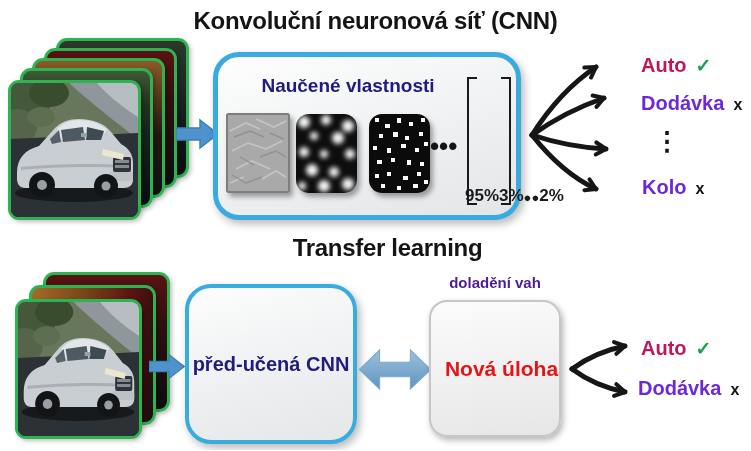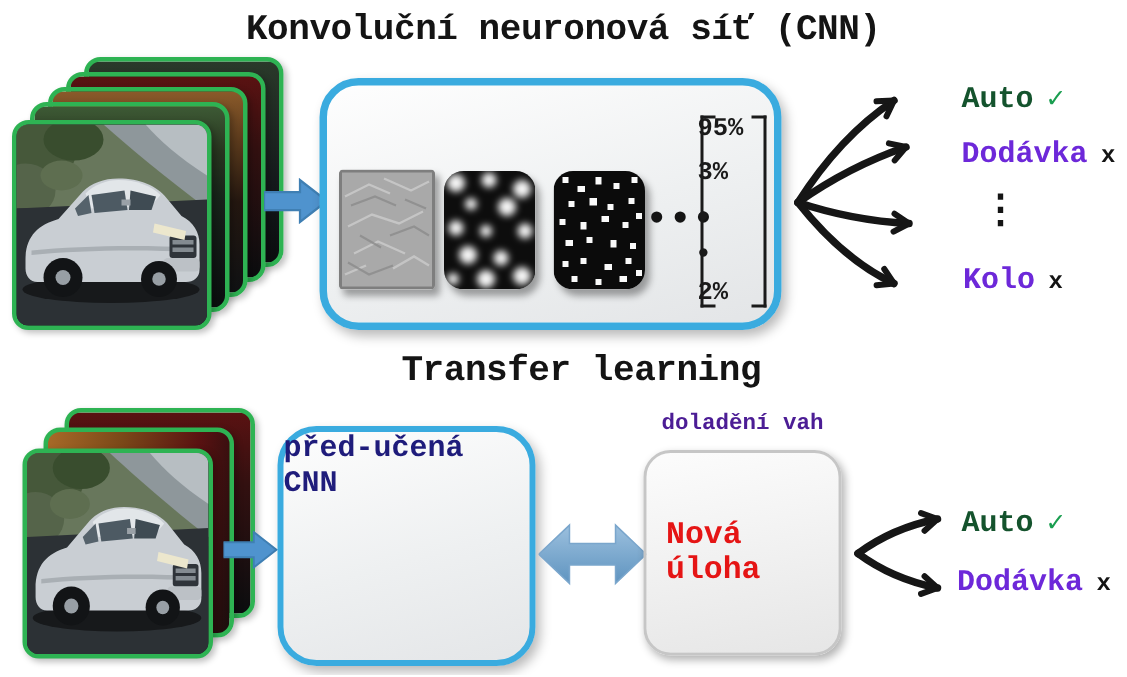--- a/index.html
+++ b/index.html
@@ -1,17 +1,17 @@
 <!DOCTYPE html>
 <html><head>
 <meta charset="utf-8">
 <style>
   * { margin:0; padding:0; box-sizing:border-box; }
   body { background:#fff; font-family:"Liberation Sans", sans-serif; }
-  .canvas { position:relative; width:751px; height:450px; background:#fff; overflow:hidden;font-family:Liberation Mono, monospace; }
+  .canvas { position:relative; width:751px; height:450px; background:#fff; overflow:hidden; }
 
   .section-title { position:absolute; left:0; width:751px; text-align:center;
     font-size:24px; font-weight:bold; color:#141414; letter-spacing:-0.3px; }
   .title-top { top:7px; }
   .title-bottom { top:234px; transform:translateX(12px); }
 
   
   .stack { position:absolute; }
   .stack-top { left:8px; top:38px; width:182px; height:182px; }
   .stack-bottom { left:15px; top:272px; width:156px; height:168px; }
@@ -34,56 +34,56 @@
   .features-label { position:absolute; left:18px; top:18px; width:224px; text-align:center;
     font-size:19px; font-weight:bold; color:#1f1c7b; }
   .patch { position:absolute; box-shadow:3px 4px 5px rgba(0,0,0,.35); }
   .patch svg { display:block; width:100%; height:100%; }
   .patch-1 { left:8px;  top:56px; width:64px; height:80px; border-radius:3px; overflow:hidden; }
   .patch-2 { left:78px; top:57px; width:61px; height:79px; border-radius:13px; overflow:hidden; }
   .patch-3 { left:151px; top:57px; width:61px; height:79px; border-radius:13px; overflow:hidden; }
   .ellipsis { position:absolute; left:212px; top:74px; font-size:26px; font-weight:bold;
     color:#141414; letter-spacing:0px; }
   .bracket { position:absolute; left:247px; top:20px; width:48px; height:128px;
-    display:flex; flex-direction:column; justify-content:space-between; align-items:flex-start;
+    display:flex; flex-direction:row; justify-content:space-between; align-items:flex-end;
     padding:1px 0; }
   .bracket::before, .bracket::after { content:""; position:absolute; top:0; bottom:0; width:8px;
     border:2.5px solid #1a1a1a; }
   .bracket::before { left:2px; border-right:none; }
   .bracket::after  { right:2px; border-left:none; }
   .prob { font-size:17px; font-weight:bold; color:#1a1a1a; line-height:1; }
   .prob-dot { font-size:13px; line-height:1; }
 
   
   .pretrained-box { position:absolute; left:185px; top:284px; width:172px; height:160px;
     border:4.5px solid #3aabdf; border-radius:26px;
     background:linear-gradient(165deg,#fdfdfd 0%,#eef0f1 55%,#e4e6e8 100%);
     box-shadow:3px 4px 8px rgba(0,0,0,.28);
-    display:flex; justify-content:center; }
+    display:flex; align-items:center; justify-content:center; }
   .pretrained-box span { font-size:20px; font-weight:bold; color:#1f1c7b; }
   .newtask-box { position:absolute; left:429px; top:300px; width:132px; height:137px;
     border:2px solid #c6c6c6; border-radius:18px;
     background:linear-gradient(170deg,#fcfcfc 0%,#f0f0f0 55%,#e6e6e6 100%);
     box-shadow:2px 3px 6px rgba(0,0,0,.3);
     display:flex; align-items:center; justify-content:center;padding-left:13px; }
   .newtask-box span { font-size:21px; font-weight:bold; color:#e51515; }
   .finetune-label { position:absolute; left:429px; top:274px; width:132px; text-align:center;
     font-size:15px; font-weight:bold; color:#4c1d95; }
 
   
   .arrow-feed-top { position:absolute; left:176px; top:117px; width:44px; height:34px; }
   .arrow-feed-bottom { position:absolute; left:149px; top:351px; width:37px; height:31px; }
   .double-arrow { position:absolute; left:359px; top:348px; width:72px; height:43px; }
   .fan-top { position:absolute; left:524px; top:55px; width:118px; height:152px; }
   .fan-bottom { position:absolute; left:565px; top:336px; width:74px; height:68px; }
 
   
   .out-row { position:absolute; display:flex; align-items:baseline; gap:9px; }
   .out-label { font-size:20px; font-weight:bold; color:#6d28d9; }
-  .out-label.green { color:#14532d; }
+  .out-label.green { color:#be185d; }
   .out-mark { font-size:16px; font-weight:bold; color:#141414; }
   .out-mark.check { color:#1a9e50; font-size:19px; }
   .vdots { position:absolute; font-size:26px; font-weight:bold; color:#141414; line-height:1; }
   .t-out-0 { left:641px; top:54px; }
   .t-out-1 { left:641px; top:92px; }
   .t-vdots { left:654px; top:128px; }
   .t-out-3 { left:642px; top:176px; }
   .b-out-0 { left:641px; top:337px; }
   .b-out-1 { left:638px; top:377px; }
 </style>
@@ -129,20 +129,21 @@
         <rect x="70" y="50" width="6" height="4" fill="#9aa1a7"></rect>
       </svg>
     </div>
   </div>
 
   <svg class="arrow-feed-top" viewBox="0 0 44 34">
     <polygon points="0,11 24,11 24,3 42,17 24,31 24,23 0,23" fill="#4f93ce" stroke="#3f7fb3" stroke-width="1.5"></polygon>
   </svg>
 
   <div class="cnn-box">
+    <div class="features-label">Naučené vlastnosti</div>
 
     <div class="patch patch-1">
       <svg viewBox="0 0 64 80" preserveAspectRatio="none">
         <rect width="64" height="80" fill="#a9a9a9"></rect>
         <g stroke="#c8c8c8" stroke-width="1.6" fill="none" opacity=".9">
           <path d="M4,18 L20,10 L34,16"></path>
             <path d="M30,6 L48,14 L60,8"></path>
           <path d="M6,38 L22,30 L40,36 L56,28"></path>
             <path d="M10,56 L26,48 L44,56"></path>
           <path d="M36,66 L50,58 L60,64"></path>

